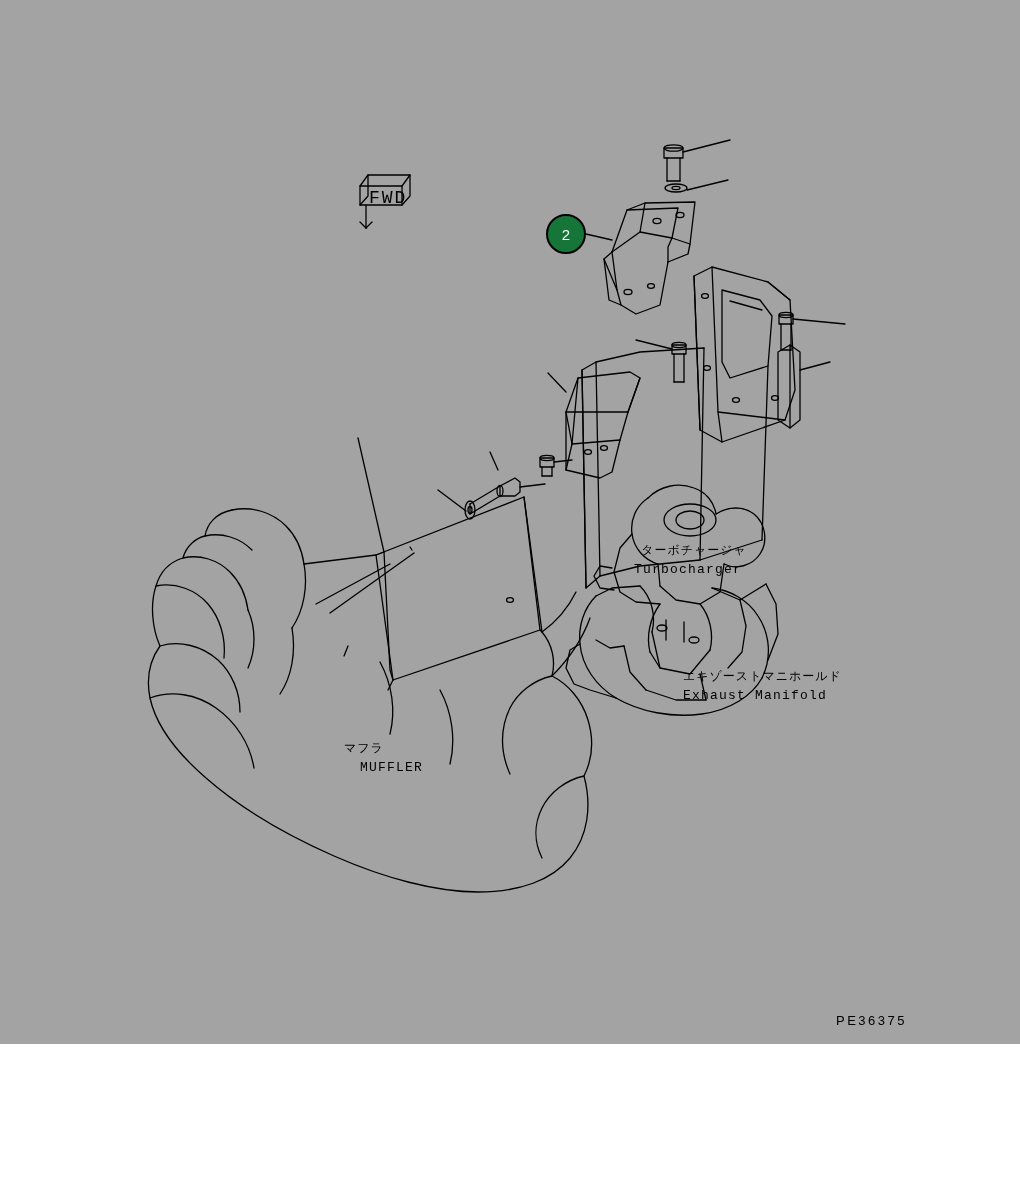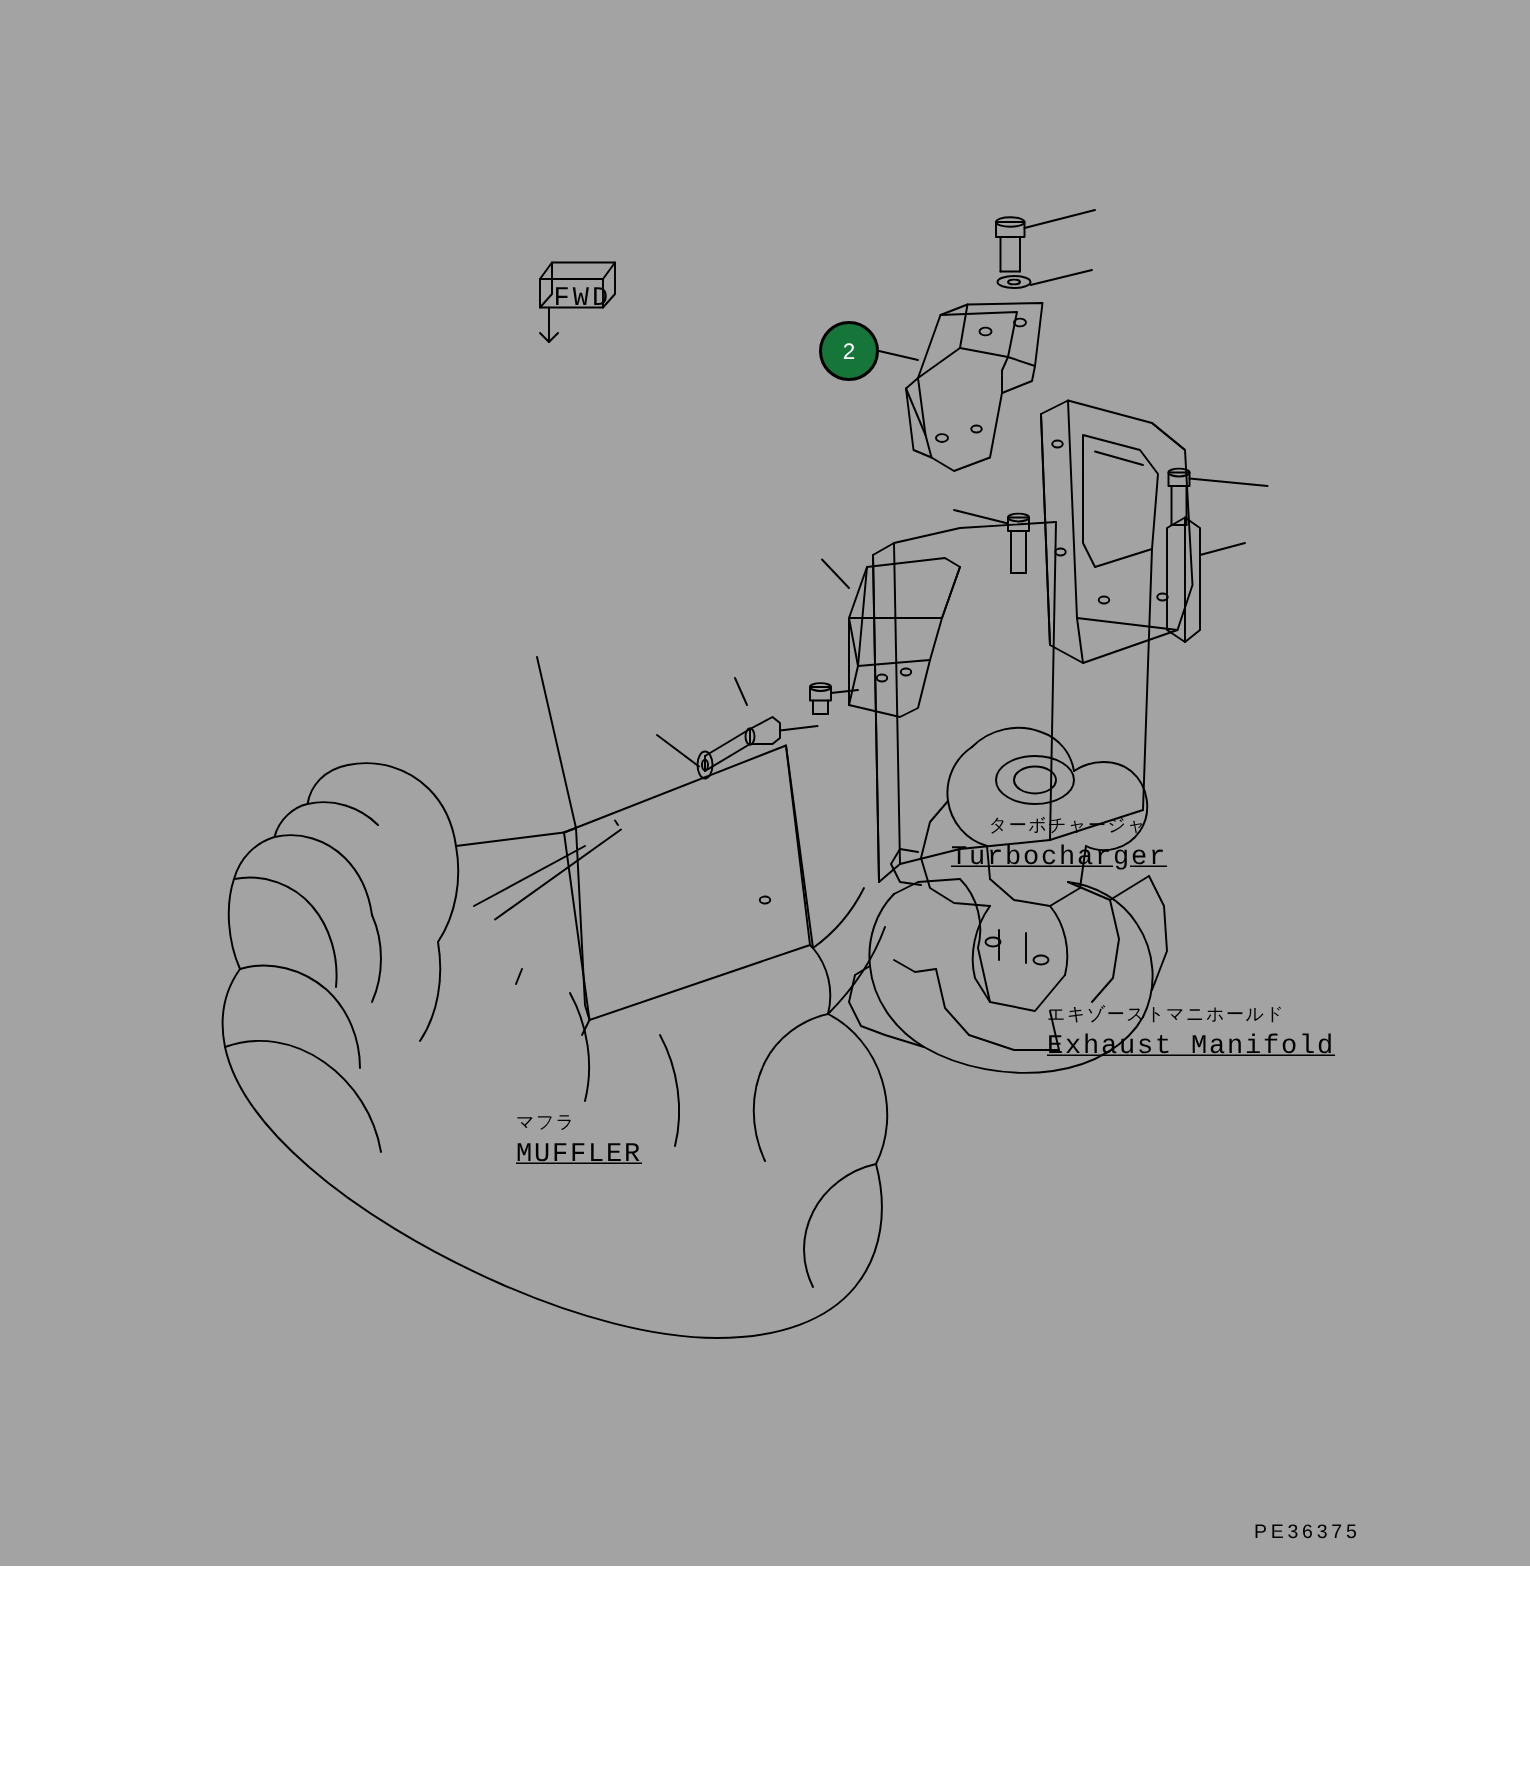--- a/index.html
+++ b/index.html
@@ -31,23 +31,22 @@
     white-space: pre;
     letter-spacing: 1px;
   }
   .lbl-jp {
     font-family: "DejaVu Sans", sans-serif;
     font-size: 12px;
     letter-spacing: 1px;
   }
   .lbl-en {
     font-family: "Liberation Mono", monospace;
-    font-size: 18px;
+    font-size: 13px;
     letter-spacing: 1.2px;
-    text-decoration: underline;
   }
   #callout-2 {
     position: absolute;
     left: 546px;
     top: 214px;
     width: 40px;
     height: 40px;
     border-radius: 50%;
     background: #16763a;
     border: 2px solid #000000;
@@ -291,25 +290,25 @@
 
   <div id="callout-2">
     <span>2</span>
   </div>
 
   <div class="txt-group" style="left:640px; top:542px;">
     <div class="lbl lbl-jp" style="position:relative; left:0; top:0;text-align:center;">ターボチャージャ</div>
     <div class="lbl lbl-en" style="position:relative; left:-6px; top:3px;">Turbocharger</div>
   </div>
 
-  <div class="txt-group" style="left:698px; top:668px;">
+  <div class="txt-group" style="left:683px; top:668px;">
     <div class="lbl lbl-jp" style="position:relative; left:0; top:0;">エキゾーストマニホールド</div>
     <div class="lbl lbl-en" style="position:relative; left:0px; top:3px;">Exhaust Manifold</div>
   </div>
 
   <div class="txt-group" style="left:344px; top:697px;margin-top:43px;">
     <div class="lbl lbl-jp" style="position:relative; left:0; top:0;">マフラ</div>
-    <div class="lbl lbl-en" style="position:relative; left:0px; top:3px;">MUFFLER</div>
+    <div class="lbl lbl-en" style="position:relative; left:16px; top:3px;">MUFFLER</div>
   </div>
 
   <div id="drawing-code">PE36375</div>
 
 </div>
 
 </body></html>

